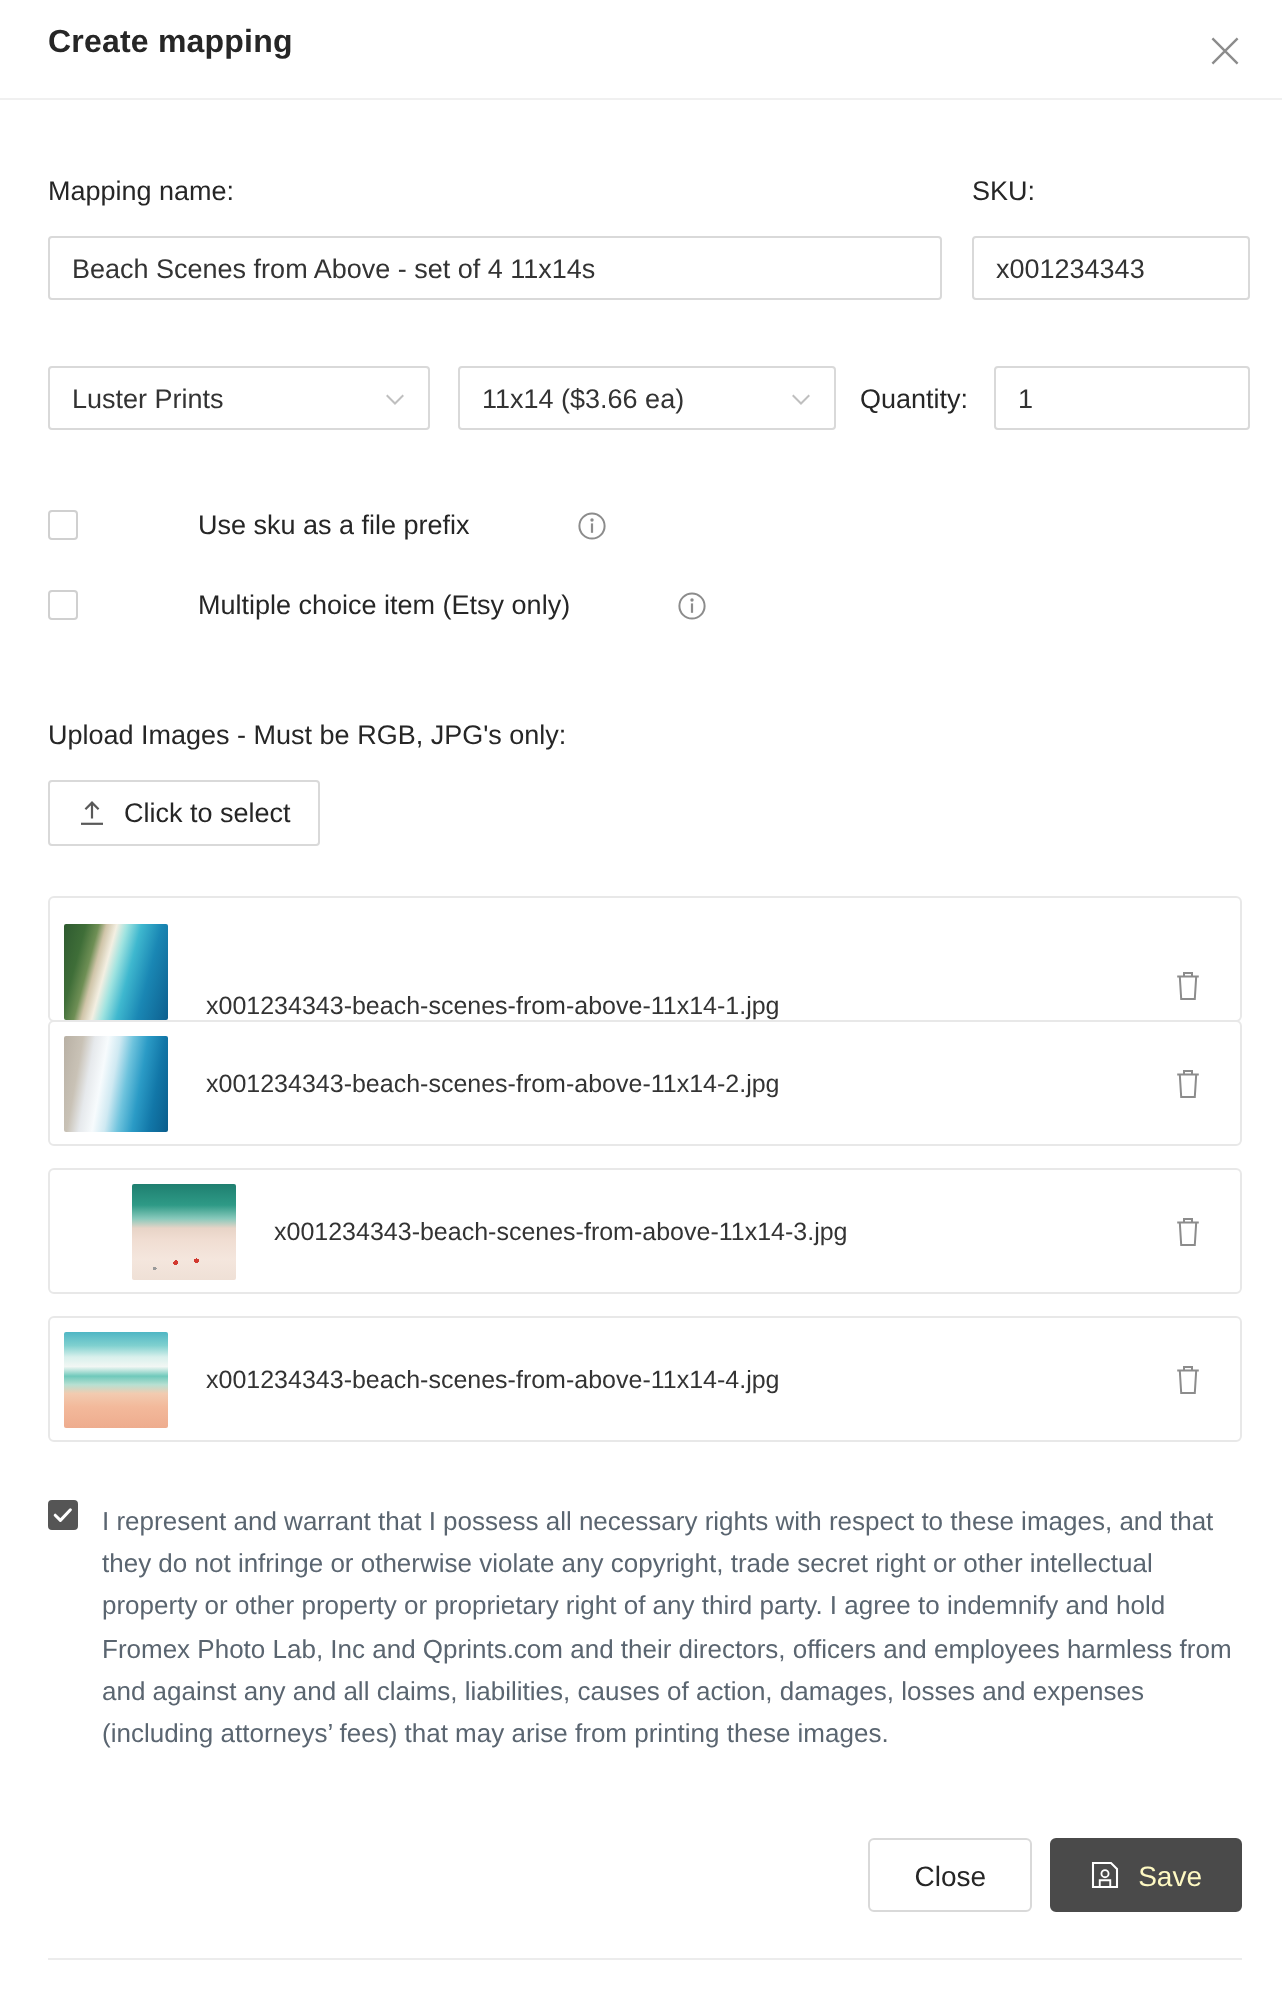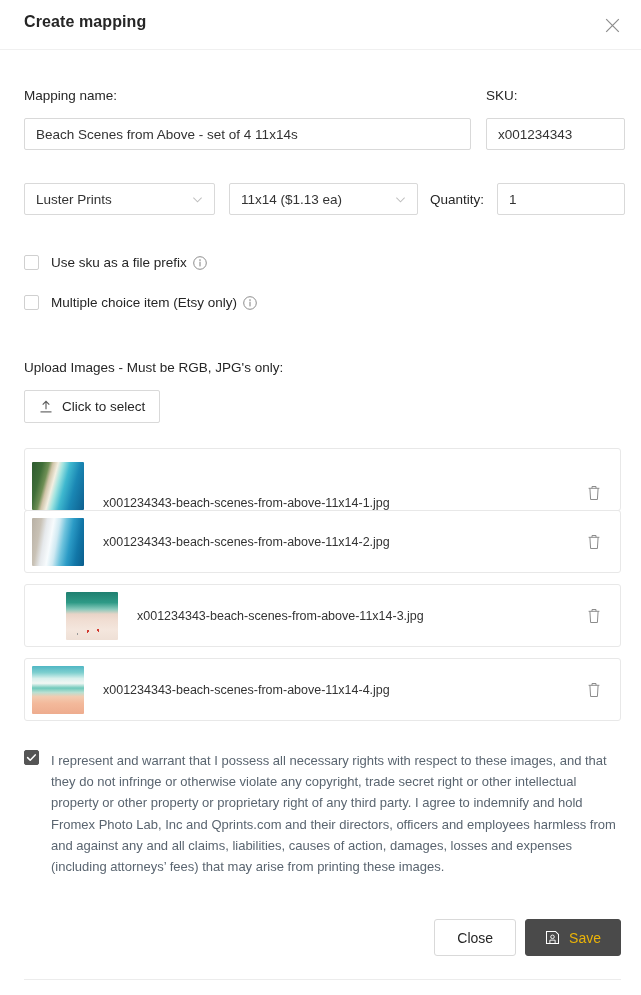--- a/index.html
+++ b/index.html
@@ -43,21 +43,21 @@
   .select-box {
     position:absolute; height:32px;
     border:1px solid #d9d9d9; border-radius:2px; background:#fff;
     font-size:13.5px; color:#333;
     display:flex; align-items:center; padding:0 11px; cursor:pointer;
   }
   .select-value { flex:1; white-space:nowrap; overflow:hidden; }
   .chev { width:11px; height:11px; flex:0 0 auto; margin-left:6px; }
 
   
-  .cb-row { position:absolute; display:flex; align-items:center; }
+  .cb-row { position:absolute; display:flex; align-items:center;gap:48px; }
   .cb-box {
     width:15px; height:15px; border:1px solid #d0d0d0; border-radius:2px;
     background:#fff; flex:0 0 auto; cursor:pointer;
     display:flex; align-items:center; justify-content:center;
   }
   .cb-box.checked { background:#555555; border-color:#555555; }
   .cb-label { margin-left:12px; font-size:13.5px; color:#262626; white-space:nowrap; }
   .info-icon { margin-left:6px; width:14px; height:14px; flex:0 0 auto; cursor:pointer; }
 
   
@@ -98,21 +98,21 @@
   }
 
   
   .footer-btns { position:absolute; right:20px; top:919px; display:flex; gap:9px; }
   .btn {
     height:37px; border-radius:3px; font-family:"Liberation Sans", sans-serif;
     font-size:14px; cursor:pointer; display:flex; align-items:center;
     justify-content:center; gap:9px;
   }
   .btn-close { padding:0 22px; background:#fff; border:1px solid #d9d9d9; color:#262626; }
-  .btn-save  { padding:0 19px; background:#4a4a4a; border:1px solid #4a4a4a; color:#eab308; }
+  .btn-save  { padding:0 19px; background:#4a4a4a; border:1px solid #4a4a4a; color:#fef9c3; }
   .footer-divider {
     position:absolute; left:24px; top:979px; width:597px; height:1px; background:#ececec;
   }
 </style>
 </head>
 <body>
 
 <div class="modal">
 
   <div class="modal-header">
@@ -131,21 +131,21 @@
   <input class="text-input" style="left: 486px; top: 118px; width: 139px;" value="x001234343">
 
   <div class="select-box" style="left:24px; top:183px; width:191px;">
     <span class="select-value">Luster Prints</span>
     <svg class="chev" viewBox="0 0 12 12">
       <path d="M1.5 4 L6 8.5 L10.5 4" stroke="#bfbfbf" stroke-width="1.1" fill="none"></path>
     </svg>
   </div>
 
   <div class="select-box" style="left:229px; top:183px; width:189px;">
-    <span class="select-value">11x14 ($1.13 ea)</span>
+    <span class="select-value">11x14 ($3.66 ea)</span>
     <svg class="chev" viewBox="0 0 12 12">
       <path d="M1.5 4 L6 8.5 L10.5 4" stroke="#bfbfbf" stroke-width="1.1" fill="none"></path>
     </svg>
   </div>
 
   <div class="field-label" style="left:430px; top:192px;">Quantity:</div>
   <input class="text-input" style="left: 497px; top: 183px; width: 128px;" value="1">
 
   <div class="cb-row" style="left:24px; top:255px;">
     <span class="cb-box"></span>

